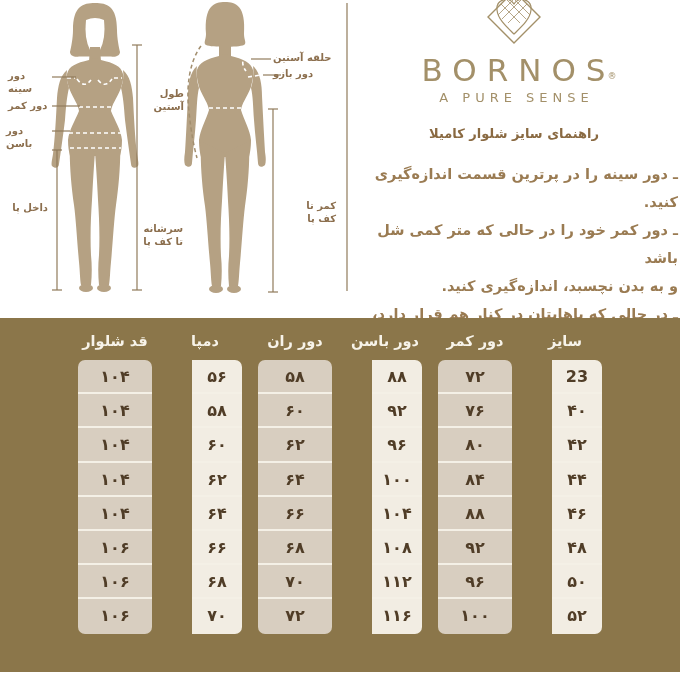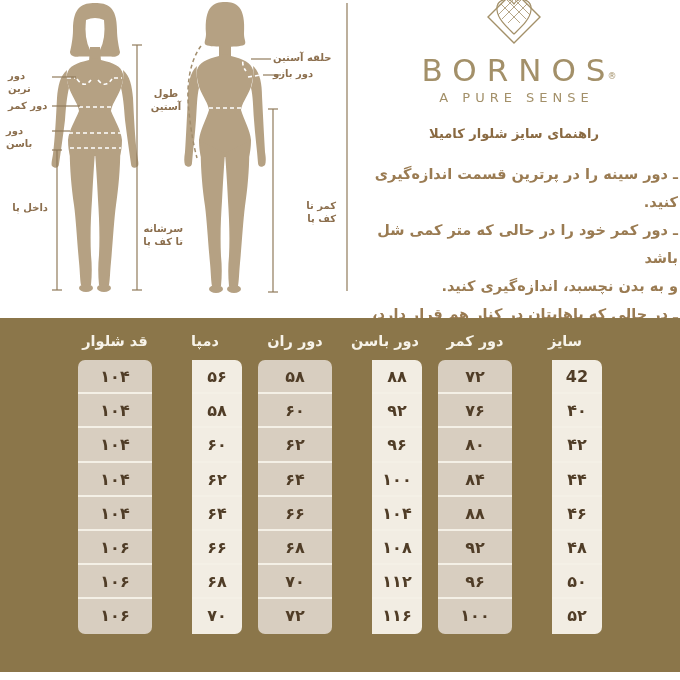--- a/index.html
+++ b/index.html
@@ -138,26 +138,26 @@
             <path d="M268,109 L278,109"></path>
             <path d="M268,292 L278,292"></path>
 
           <path d="M347,3 L347,291"></path>
 
           <path d="M251,59 L271,59"></path>
           <path d="M263,75 L281,75"></path>
         </g>
       </svg>
 
-      <div class="dlabel" style="left:8px;top:70px;width:42px;text-align:left;">دور ترین</div>
+      <div class="dlabel" style="left:8px;top:70px;width:42px;text-align:left;">دور سینه</div>
       <div class="dlabel" style="left:8px;top:100px;width:42px;text-align:left;">دور کمر</div>
       <div class="dlabel" style="left:6px;top:125px;width:44px;text-align:left;">دور باسن</div>
       <div class="dlabel" style="left:10px;top:202px;width:38px;text-align:right;">داخل پا</div>
       <div class="dlabel" style="left:143px;top:200px;width:40px;text-align:right;margin-top:23px;">سرشانه تا کف پا</div>
-      <div class="dlabel" style="left:148px;top:88px;width:36px;text-align:center;">طول آستین</div>
+      <div class="dlabel" style="left:148px;top:88px;width:36px;text-align:right;">طول آستین</div>
       <div class="dlabel" style="left:273px;top:52px;width:60px;text-align:left;white-space:nowrap;">حلقه آستین</div>
       <div class="dlabel" style="left:273px;top:68px;width:60px;text-align:left;white-space:nowrap;">دور بازو</div>
       <div class="dlabel" style="left:288px;top:200px;width:48px;text-align:right;">کمر تا کف پا</div>
     </div>
 
     <div class="brandcol">
       <div class="logo">
         <span class="logo-icon">
           <svg width="56" height="56" viewBox="0 0 56 56" fill="none">
             <path d="M28,2 L54,28 L28,54 L2,28 Z" stroke="#a39069" stroke-width="1.4"></path>
@@ -186,21 +186,21 @@
           <div>پهن‌ترین قسمت باسن خود را اندازه‌گیری کنید.</div>
         </div>
     </div>
   </div>
 
   <div class="table-band">
     <div class="size-table">
         <div class="tcol">
           <div class="thead">سایز</div>
           <div class="tstack light">
-            <div class="tcell">42</div>
+            <div class="tcell">23</div>
             <div class="tcell">۴۰</div>
             <div class="tcell">۴۲</div>
             <div class="tcell">۴۴</div>
             <div class="tcell">۴۶</div>
             <div class="tcell">۴۸</div>
             <div class="tcell">۵۰</div>
             <div class="tcell">۵۲</div>
           </div>
         </div>
         <div class="tcol">

